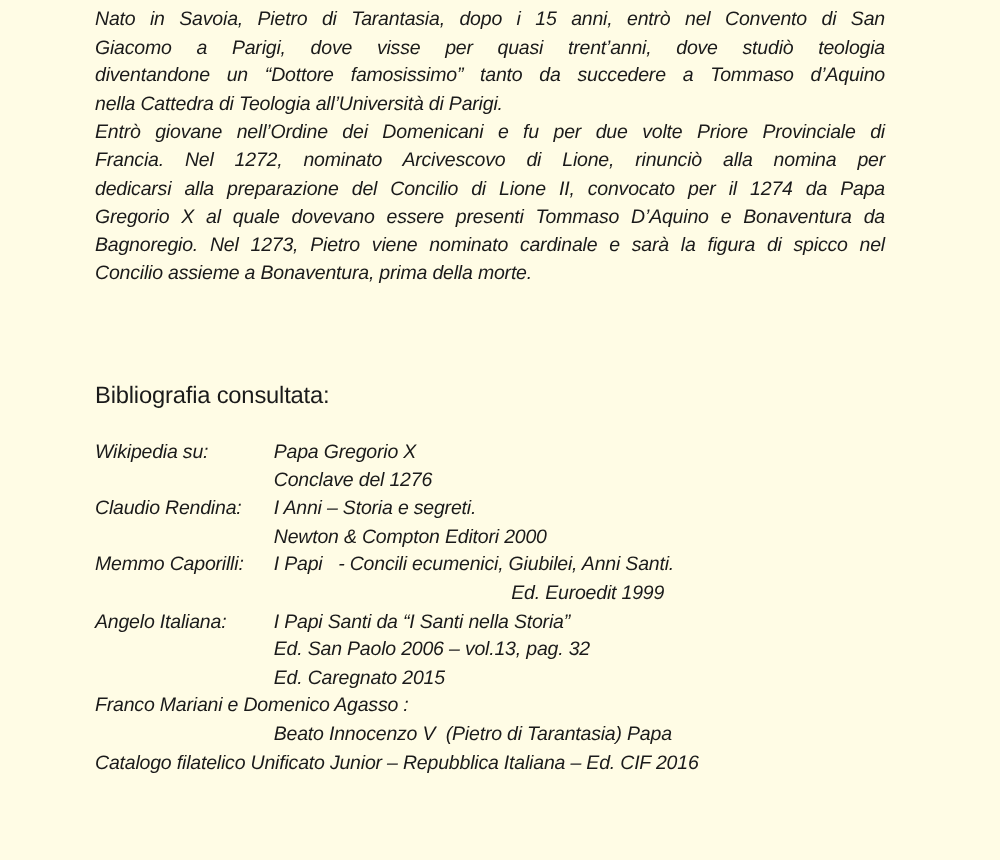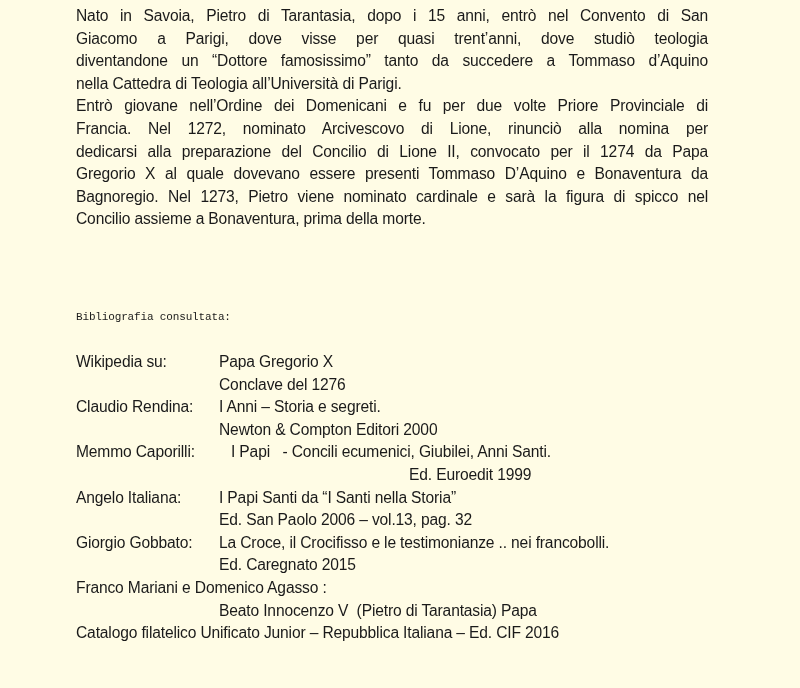--- a/index.html
+++ b/index.html
@@ -27,46 +27,47 @@
       text-align: justify;
       margin: 0;
       letter-spacing: -0.15px;
       word-spacing: 0px;
     }
     .para .line {
       display: block;
       text-align: justify;
       text-align-last: justify;
       white-space: nowrap;
+      font-style: italic;
     }
     .para .line.last {
       text-align-last: left;
     }
     .biblio-title {
       position: absolute;
       left: 76px;
       top: 306px;
-      font-size: 11px;
+      font-size: 19px;
       line-height: 22.6px;
       letter-spacing: -0.15px;
-      font-family: Liberation Mono, monospace;
     }
     .biblio {
       position: absolute;
       left: 76px;
       top: 351px;
       width: 700px;
       font-size: 15.6px;
       letter-spacing: -0.15px;
     }
     .brow {
       position: relative;
       height: 22.6px;
       line-height: 22.6px;
       white-space: nowrap;
+      font-style: italic;
     }
     .brow .author {
       position: absolute;
       left: 0;
       top: 0;
     }
     .brow .work {
       position: absolute;
       left: 143px;
       top: 0;
@@ -114,35 +115,31 @@
   </div>
   <div class="brow">
     <span class="author">Claudio Rendina:</span>
     <span class="work">I Anni – Storia e segreti.</span>
   </div>
   <div class="brow">
     <span class="work">Newton &amp; Compton Editori 2000</span>
   </div>
   <div class="brow">
     <span class="author">Memmo Caporilli:</span>
-    <span class="work" style="white-space:pre;margin-left:12px;">I Papi   - Concili ecumenici, Giubilei, Anni Santi.</span>
+    <span class="work" style="white-space:pre;">I Papi   - Concili ecumenici, Giubilei, Anni Santi.</span>
   </div>
   <div class="brow">
     <span class="work2">Ed. Euroedit 1999</span>
   </div>
   <div class="brow">
     <span class="author">Angelo Italiana:</span>
     <span class="work">I Papi Santi da “I Santi nella Storia”</span>
   </div>
   <div class="brow">
     <span class="work">Ed. San Paolo 2006 – vol.13, pag. 32</span>
-  </div>
-  <div class="brow">
-    <span class="author">Giorgio Gobbato:</span>
-    <span class="work">La Croce, il Crocifisso e le testimonianze .. nei francobolli.</span>
   </div>
   <div class="brow">
     <span class="work">Ed. Caregnato 2015</span>
   </div>
   <div class="brow">
     <span class="full">Franco Mariani e Domenico Agasso :</span>
   </div>
   <div class="brow">
     <span class="work" style="white-space:pre;">Beato Innocenzo V  (Pietro di Tarantasia) Papa</span>
   </div>

